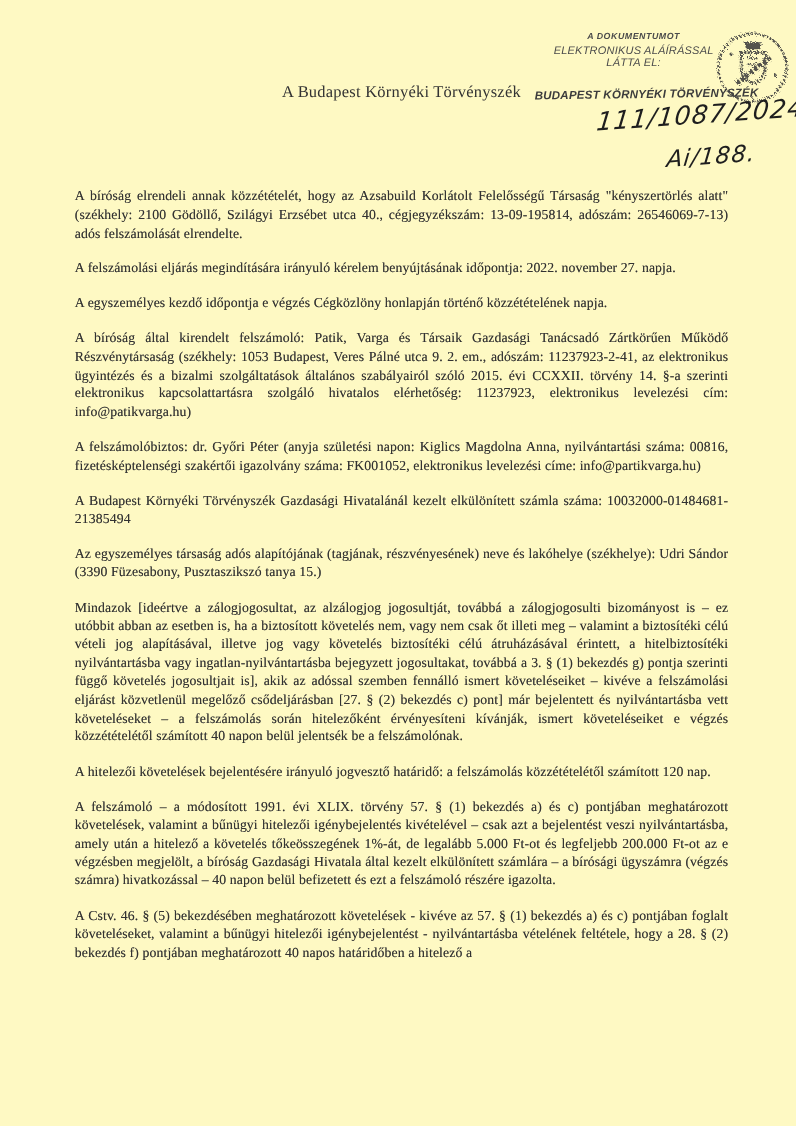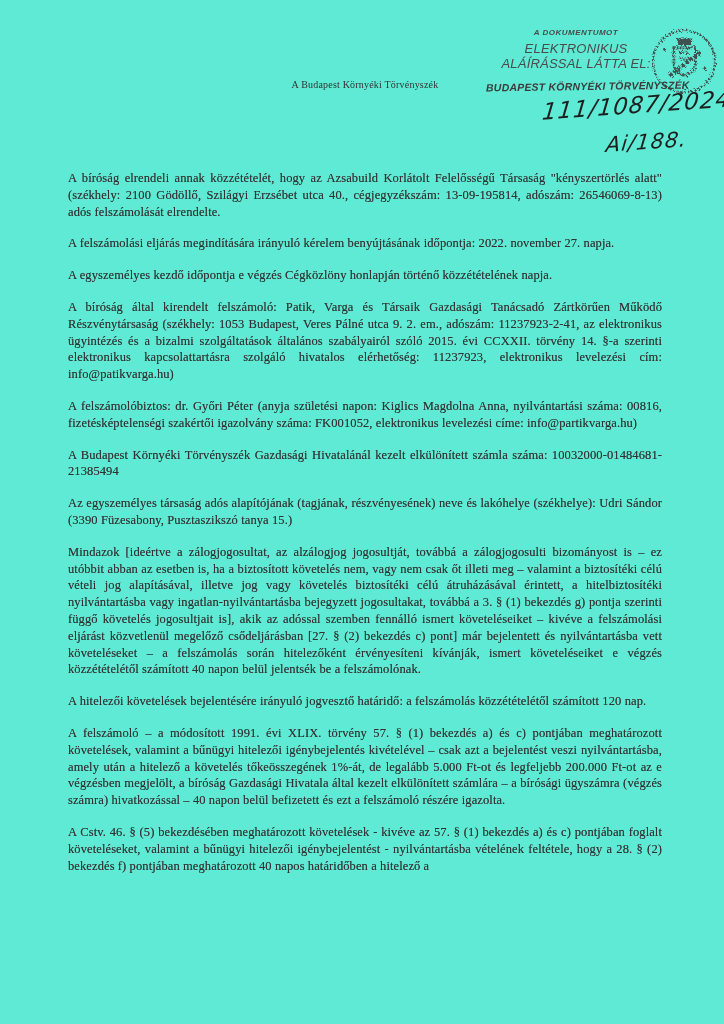--- a/index.html
+++ b/index.html
@@ -1,33 +1,33 @@
 <!DOCTYPE html>
 <html lang="hu"><head>
 <meta charset="utf-8">
 <title>Scanned court decision</title>
 <style>
   html,body{margin:0;padding:0;background:#ffffff;}
   .page{
     position:relative;
     width:724px;height:1024px;
-    background:#5eead4;
+    background:#fef9c3;
     overflow:hidden;
     font-family:"Liberation Serif", serif;
     color:#2f2f2f;
   }
   
   .esign-block{
     position:absolute;top:28px;left:498px;width:156px;
     text-align:center;
     font-family:"Liberation Sans", sans-serif;
     font-style:italic;color:#4b4b4b;
   }
   .esign-l1{font-size:8px;font-weight:700;letter-spacing:.5px;}
-  .esign-l2{font-size:13px;margin-top:4px;letter-spacing:.2px;}
+  .esign-l2{font-size:10px;margin-top:4px;letter-spacing:.2px;}
   .court-name{
     position:absolute;top:80px;left:486px;
     font-family:"Liberation Sans", sans-serif;
     font-style:italic;font-weight:700;
     font-size:10.5px;letter-spacing:.2px;color:#3c3c3c;
     white-space:nowrap;
     transform:rotate(-0.8deg);
   }
   
   .seal{position:absolute;top:24px;left:646px;width:76px;height:72px;opacity:.88;}
@@ -38,21 +38,21 @@
     font-style:italic;color:#1e1e1e;
     transform:rotate(-4deg) skewX(-10deg);
     letter-spacing:1px;
   }
   .hw1{top:92px;left:542px;font-size:23px;}
   .hw2{top:130px;left:606px;font-size:21px;}
   
   .title-block{
     position:absolute;top:76px;left:122px;width:486px;
     text-align:center;
-    font-size:10px;line-height:17px;
+    font-size:15px;line-height:17px;
     letter-spacing:.2px;color:#333;
   }
   
   .body-block{
     position:absolute;top:170px;left:68px;width:594px;
     text-align:justify;
     font-size:12.5px;line-height:16.8px;
     letter-spacing:.1px;
     color:#323232;
     text-shadow:0 0 .4px rgba(50,50,50,.55);
@@ -93,21 +93,21 @@
   </div>
 
   <div class="hw hw1">111/1087/2024</div>
   <div class="hw hw2">Ai/188.</div>
 
   <div class="title-block">
     <div>A Budapest Környéki Törvényszék</div>
   </div>
 
   <div class="body-block">
-    <p>A bíróság elrendeli annak közzétételét, hogy az Azsabuild Korlátolt Felelősségű Társaság "kényszertörlés alatt" (székhely: 2100 Gödöllő, Szilágyi Erzsébet utca 40., cégjegyzékszám: 13-09-195814, adószám: 26546069-8-13) adós felszámolását elrendelte.</p>
+    <p>A bíróság elrendeli annak közzétételét, hogy az Azsabuild Korlátolt Felelősségű Társaság "kényszertörlés alatt" (székhely: 2100 Gödöllő, Szilágyi Erzsébet utca 40., cégjegyzékszám: 13-09-195814, adószám: 26546069-7-13) adós felszámolását elrendelte.</p>
     <p>A felszámolási eljárás megindítására irányuló kérelem benyújtásának időpontja: 2022. november 27. napja.</p>
     <p>A egyszemélyes kezdő időpontja e végzés Cégközlöny honlapján történő közzétételének napja.</p>
     <p>A bíróság által kirendelt felszámoló: Patik, Varga és Társaik Gazdasági Tanácsadó Zártkörűen Működő Részvénytársaság (székhely: 1053 Budapest, Veres Pálné utca 9. 2. em., adószám: 11237923-2-41, az elektronikus ügyintézés és a bizalmi szolgáltatások általános szabályairól szóló 2015. évi CCXXII. törvény 14. §-a szerinti elektronikus kapcsolattartásra szolgáló hivatalos elérhetőség: 11237923, elektronikus levelezési cím: info@patikvarga.hu)</p>
     <p>A felszámolóbiztos: dr. Győri Péter (anyja születési napon: Kiglics Magdolna Anna, nyilvántartási száma: 00816, fizetésképtelenségi szakértői igazolvány száma: FK001052, elektronikus levelezési címe: info@partikvarga.hu)</p>
     <p>A Budapest Környéki Törvényszék Gazdasági Hivatalánál kezelt elkülönített számla száma: 10032000-01484681-21385494</p>
     <p>Az egyszemélyes társaság adós alapítójának (tagjának, részvényesének) neve és lakóhelye (székhelye): Udri Sándor (3390 Füzesabony, Pusztaszikszó tanya 15.)</p>
     <p>Mindazok [ideértve a zálogjogosultat, az alzálogjog jogosultját, továbbá a zálogjogosulti bizományost is – ez utóbbit abban az esetben is, ha a biztosított követelés nem, vagy nem csak őt illeti meg – valamint a biztosítéki célú vételi jog alapításával, illetve jog vagy követelés biztosítéki célú átruházásával érintett, a hitelbiztosítéki nyilvántartásba vagy ingatlan-nyilvántartásba bejegyzett jogosultakat, továbbá a 3. § (1) bekezdés g) pontja szerinti függő követelés jogosultjait is], akik az adóssal szemben fennálló ismert követeléseiket – kivéve a felszámolási eljárást közvetlenül megelőző csődeljárásban [27. § (2) bekezdés c) pont] már bejelentett és nyilvántartásba vett követeléseket – a felszámolás során hitelezőként érvényesíteni kívánják, ismert követeléseiket e végzés közzétételétől számított 40 napon belül jelentsék be a felszámolónak.</p>
     <p>A hitelezői követelések bejelentésére irányuló jogvesztő határidő: a felszámolás közzétételétől számított 120 nap.</p>
     <p>A felszámoló – a módosított 1991. évi XLIX. törvény 57. § (1) bekezdés a) és c) pontjában meghatározott követelések, valamint a bűnügyi hitelezői igénybejelentés kivételével – csak azt a bejelentést veszi nyilvántartásba, amely után a hitelező a követelés tőkeösszegének 1%-át,  de legalább 5.000 Ft-ot és legfeljebb 200.000 Ft-ot az e végzésben megjelölt, a bíróság Gazdasági Hivatala által kezelt elkülönített számlára – a bírósági ügyszámra (végzés számra) hivatkozással – 40 napon belül befizetett és ezt a felszámoló részére igazolta.</p>
     <p>A Cstv. 46. § (5) bekezdésében meghatározott követelések - kivéve az 57. § (1) bekezdés a) és c) pontjában foglalt követeléseket, valamint a bűnügyi hitelezői igénybejelentést - nyilvántartásba vételének feltétele, hogy a 28. § (2) bekezdés f) pontjában meghatározott 40 napos határidőben a hitelező a</p>

